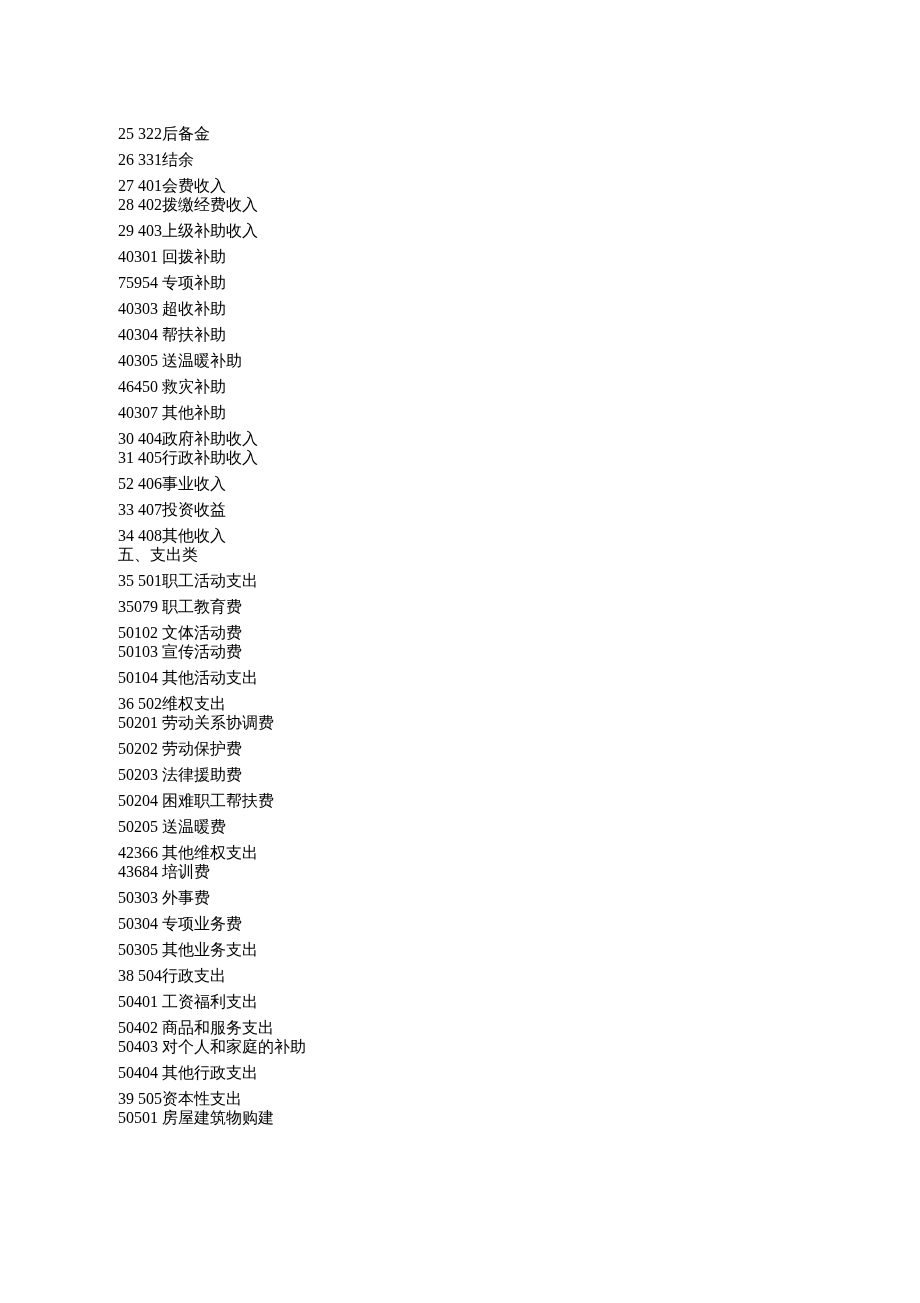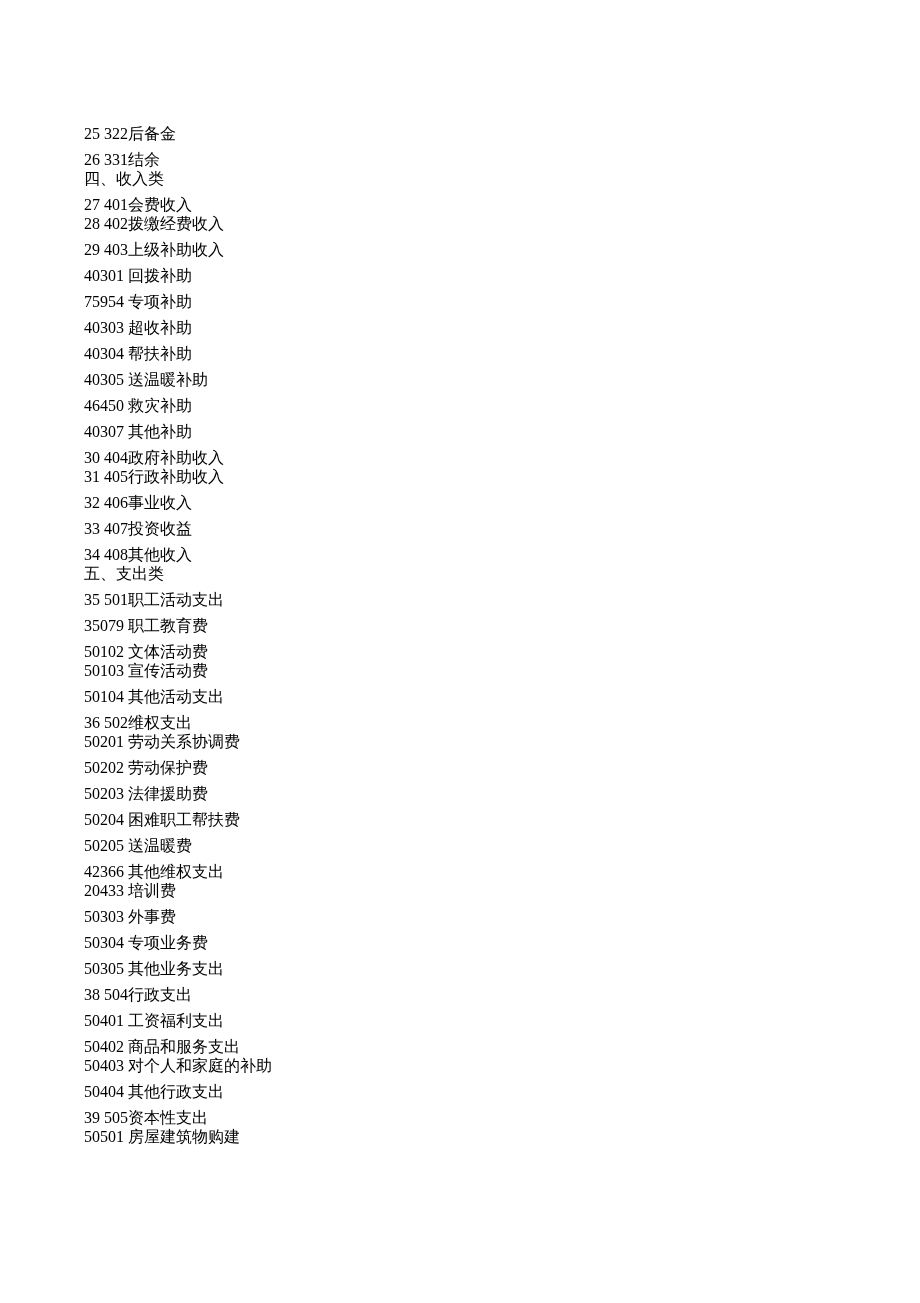--- a/index.html
+++ b/index.html
@@ -3,21 +3,21 @@
 <meta charset="utf-8">
 <style>
   html, body {
     margin: 0;
     padding: 0;
     background: #fff;
     width: 920px;
   }
   .page {
     padding-top: 116px;
-    padding-left: 84px;
+    padding-left: 118px;
     font-family: "SimSun", "宋体", serif;
     font-size: 16px;
     color: #000;
     line-height: 1.0;
   }
   .line {
     white-space: pre;
   }
   .sp {
     margin-top: 10.0px;
@@ -25,50 +25,49 @@
   .sm {
     margin-top: 3px;
   }
 </style>
 </head>
 <body>
 
 <div class="page" id="content">
     <div class="line sp">25 322后备金</div>
     <div class="line sp">26 331结余</div>
-    <div class="line sm">四、收入类</div>
     <div class="line sp">27 401会费收入</div>
     <div class="line sm">28 402拨缴经费收入</div>
     <div class="line sp">29 403上级补助收入</div>
     <div class="line sp">40301 回拨补助</div>
     <div class="line sp">75954 专项补助</div>
     <div class="line sp">40303 超收补助</div>
     <div class="line sp">40304 帮扶补助</div>
     <div class="line sp">40305 送温暖补助</div>
     <div class="line sp">46450 救灾补助</div>
     <div class="line sp">40307 其他补助</div>
     <div class="line sp">30 404政府补助收入</div>
     <div class="line sm">31 405行政补助收入</div>
-    <div class="line sp">32 406事业收入</div>
+    <div class="line sp">52 406事业收入</div>
     <div class="line sp">33 407投资收益</div>
     <div class="line sp">34 408其他收入</div>
     <div class="line sm">五、支出类</div>
     <div class="line sp">35 501职工活动支出</div>
     <div class="line sp">35079 职工教育费</div>
     <div class="line sp">50102 文体活动费</div>
     <div class="line sm">50103 宣传活动费</div>
     <div class="line sp">50104 其他活动支出</div>
     <div class="line sp">36 502维权支出</div>
     <div class="line sm">50201 劳动关系协调费</div>
     <div class="line sp">50202 劳动保护费</div>
     <div class="line sp">50203 法律援助费</div>
     <div class="line sp">50204 困难职工帮扶费</div>
     <div class="line sp">50205 送温暖费</div>
     <div class="line sp">42366 其他维权支出</div>
-    <div class="line sm">20433 培训费</div>
+    <div class="line sm">43684 培训费</div>
     <div class="line sp">50303 外事费</div>
     <div class="line sp">50304 专项业务费</div>
     <div class="line sp">50305 其他业务支出</div>
     <div class="line sp">38 504行政支出</div>
     <div class="line sp">50401 工资福利支出</div>
     <div class="line sp">50402 商品和服务支出</div>
     <div class="line sm">50403 对个人和家庭的补助</div>
     <div class="line sp">50404 其他行政支出</div>
     <div class="line sp">39 505资本性支出</div>
     <div class="line sm">50501 房屋建筑物购建</div>

